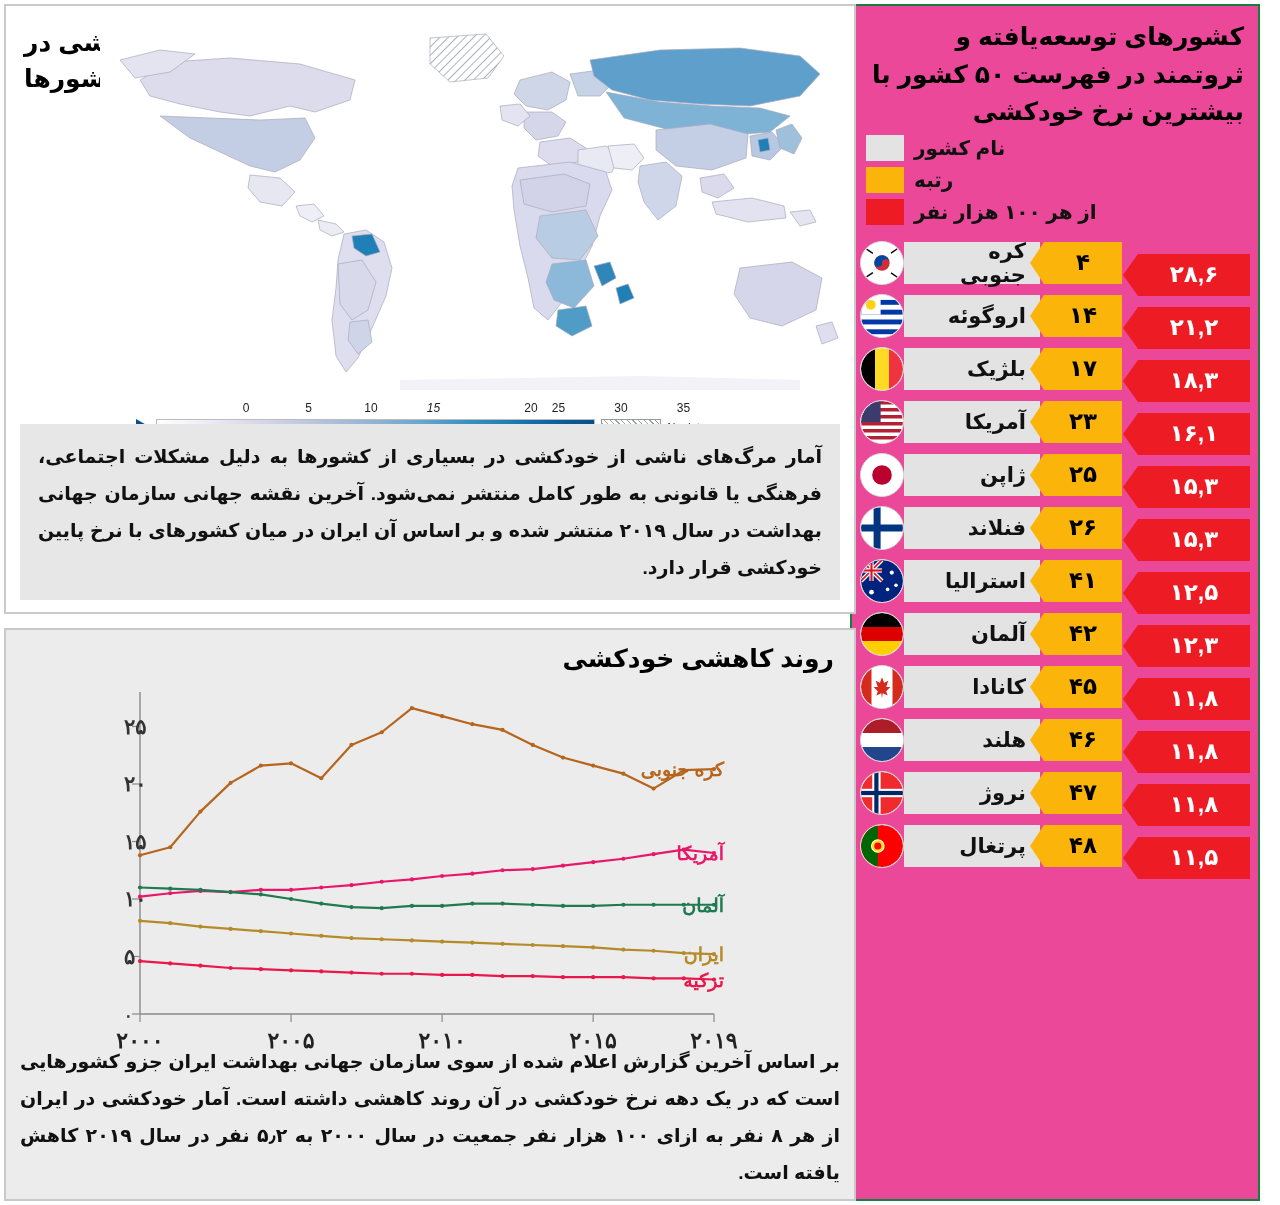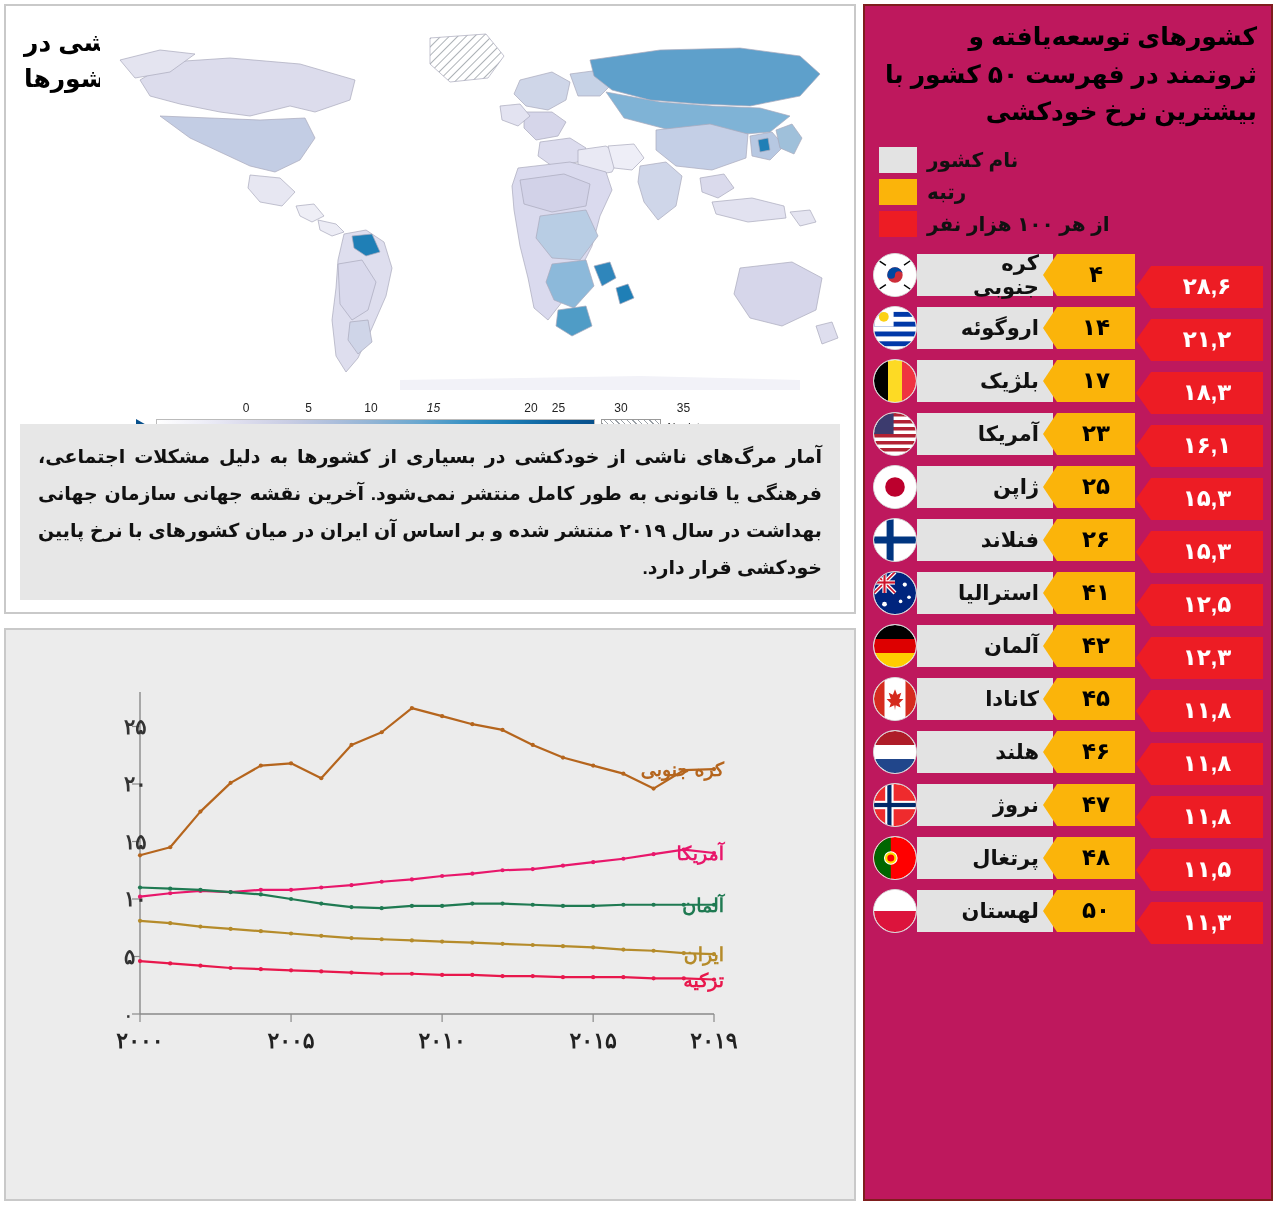--- a/index.html
+++ b/index.html
@@ -12,37 +12,37 @@
   #page {
     position: relative;
     width: 1280px; height: 1205px;
     overflow: hidden;
     background: #ffffff;
   }
 
   
   .left-panel {
     position: absolute;
-    top: 4px; right: 7px;
+    top: 4px; right: 20px;
     width: 410px; height: 1197px;
-    border: 2px solid #7f1d1d;
-    background: #be185d;
+    border: 2px solid #15803d;
+    background: #ec4899;
     padding: 10px 8px;
   }
   .panel-title {
     text-align: right;
     font-weight: bold;
     font-size: 25px;
     line-height: 1.5;
     color: #000;
     padding: 2px 6px 0 4px;
     direction: rtl;
   }
   .legend {
-    margin-top: 16px;
+    margin-top: 4px;
     padding-left: 6px;
   }
   .legend-row {
     display: flex;
     flex-direction: row-reverse;
     align-items: center;
     justify-content: flex-start;
     gap: 10px;
     margin-bottom: 6px;
   }
@@ -514,38 +514,20 @@
                 <rect width="24" height="60" fill="#006600"></rect>
                 <circle cx="24" cy="30" r="9" fill="#ffe000" stroke="#fff" stroke-width="1.5"></circle>
                 <circle cx="24" cy="30" r="5" fill="#ff0000"></circle>
               </g>
             </svg>
           </div>
           <div class="cname">پرتغال</div>
           <div class="rank">۴۸</div>
           <div class="rate">۱۱,۵</div>
         </div>
-        <div class="row">
-          <div class="flag">
-            <svg viewBox="0 0 60 60" xmlns="http://www.w3.org/2000/svg">
-              <defs>
-                <clipPath id="c_poland">
-                  <circle cx="30" cy="30" r="30"></circle>
-                </clipPath>
-              </defs>
-              <g clip-path="url(#c_poland)">
-                <rect width="60" height="30" fill="#fff"></rect>
-                <rect y="30" width="60" height="30" fill="#dc143c"></rect>
-              </g>
-            </svg>
-          </div>
-          <div class="cname">لهستان</div>
-          <div class="rank">۵۰</div>
-          <div class="rate">۱۱,۳</div>
-        </div>
       </div>
   </section>
 
   <section class="map-panel">
     <div class="map-title">نرخ خودکشی در کشورها</div>
 
     <div class="map-canvas">
       <svg viewBox="0 0 740 370" xmlns="http://www.w3.org/2000/svg">
         <rect x="0" y="0" width="740" height="370" fill="#ffffff"></rect>
         <defs>
@@ -627,20 +609,21 @@
         <span class="nodata-box"></span>
         <span class="gradient-bar"></span>
         <span class="arrow-cap"></span>
       </div>
     </div>
 
     <div class="map-note">آمار مرگ‌های ناشی از خودکشی در بسیاری از کشورها به دلیل مشکلات اجتماعی، فرهنگی یا قانونی به طور کامل منتشر نمی‌شود. آخرین نقشه جهانی سازمان جهانی بهداشت در سال ۲۰۱۹ منتشر شده و بر اساس آن ایران در میان کشورهای با نرخ پایین خودکشی قرار دارد.</div>
   </section>
 
   <section class="trend-panel">
+    <div class="trend-title">روند کاهشی خودکشی</div>
     <div class="trend-chart">
       <svg id="trend-svg" viewBox="0 0 824 390" xmlns="http://www.w3.org/2000/svg">
           <rect x="0" y="0" width="824" height="390" fill="#ececec"></rect>
           <line x1="120" y1="14" x2="120" y2="336" stroke="#8a8a8a" stroke-width="1.4"></line>
           <line x1="120" y1="336" x2="694" y2="336" stroke="#8a8a8a" stroke-width="1.4"></line>
           <line x1="112" y1="336" x2="120" y2="336" stroke="#8a8a8a" stroke-width="1.2"></line>
           <text x="104" y="343" text-anchor="end" font-size="16" fill="#333" font-family="&quot;Liberation Sans&quot;, sans-serif" font-weight="bold">۰</text>
           <line x1="112" y1="278.5" x2="120" y2="278.5" stroke="#8a8a8a" stroke-width="1.2"></line>
           <text x="104" y="285.5" text-anchor="end" font-size="21" fill="#333" font-family="&quot;Liberation Sans&quot;, sans-serif" font-weight="bold">۵</text>
           <line x1="112" y1="221" x2="120" y2="221" stroke="#8a8a8a" stroke-width="1.2"></line>
@@ -766,15 +749,16 @@
           <circle cx="512.7368421052631" cy="298.05" r="2.1" fill="#e8174c"></circle>
           <circle cx="542.9473684210526" cy="299.2" r="2.1" fill="#e8174c"></circle>
           <circle cx="573.1578947368421" cy="299.2" r="2.1" fill="#e8174c"></circle>
           <circle cx="603.3684210526316" cy="299.2" r="2.1" fill="#e8174c"></circle>
           <circle cx="633.578947368421" cy="300.35" r="2.1" fill="#e8174c"></circle>
           <circle cx="663.7894736842105" cy="300.35" r="2.1" fill="#e8174c"></circle>
           <circle cx="694" cy="301.5" r="2.1" fill="#e8174c"></circle>
           <text x="704" y="308.5" text-anchor="start" font-size="19" fill="#e8174c" font-family="&quot;Liberation Sans&quot;, sans-serif" font-weight="bold" direction="rtl">ترکیه</text>
         </svg>
     </div>
+    <div class="trend-note">بر اساس آخرین گزارش اعلام شده از سوی سازمان جهانی بهداشت ایران جزو کشورهایی است که در یک دهه نرخ خودکشی در آن روند کاهشی داشته است. آمار خودکشی در ایران از هر ۸ نفر به ازای ۱۰۰ هزار نفر جمعیت در سال ۲۰۰۰ به ۵٫۲ نفر در سال ۲۰۱۹ کاهش یافته است.</div>
   </section>
 
 </div>
 
 </body></html>

